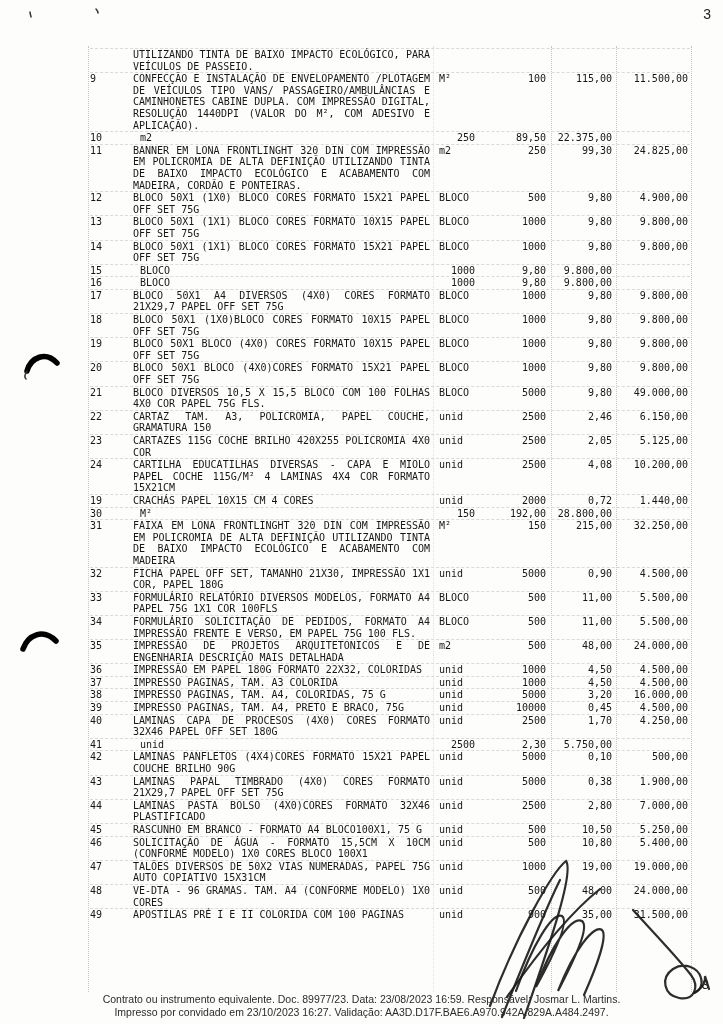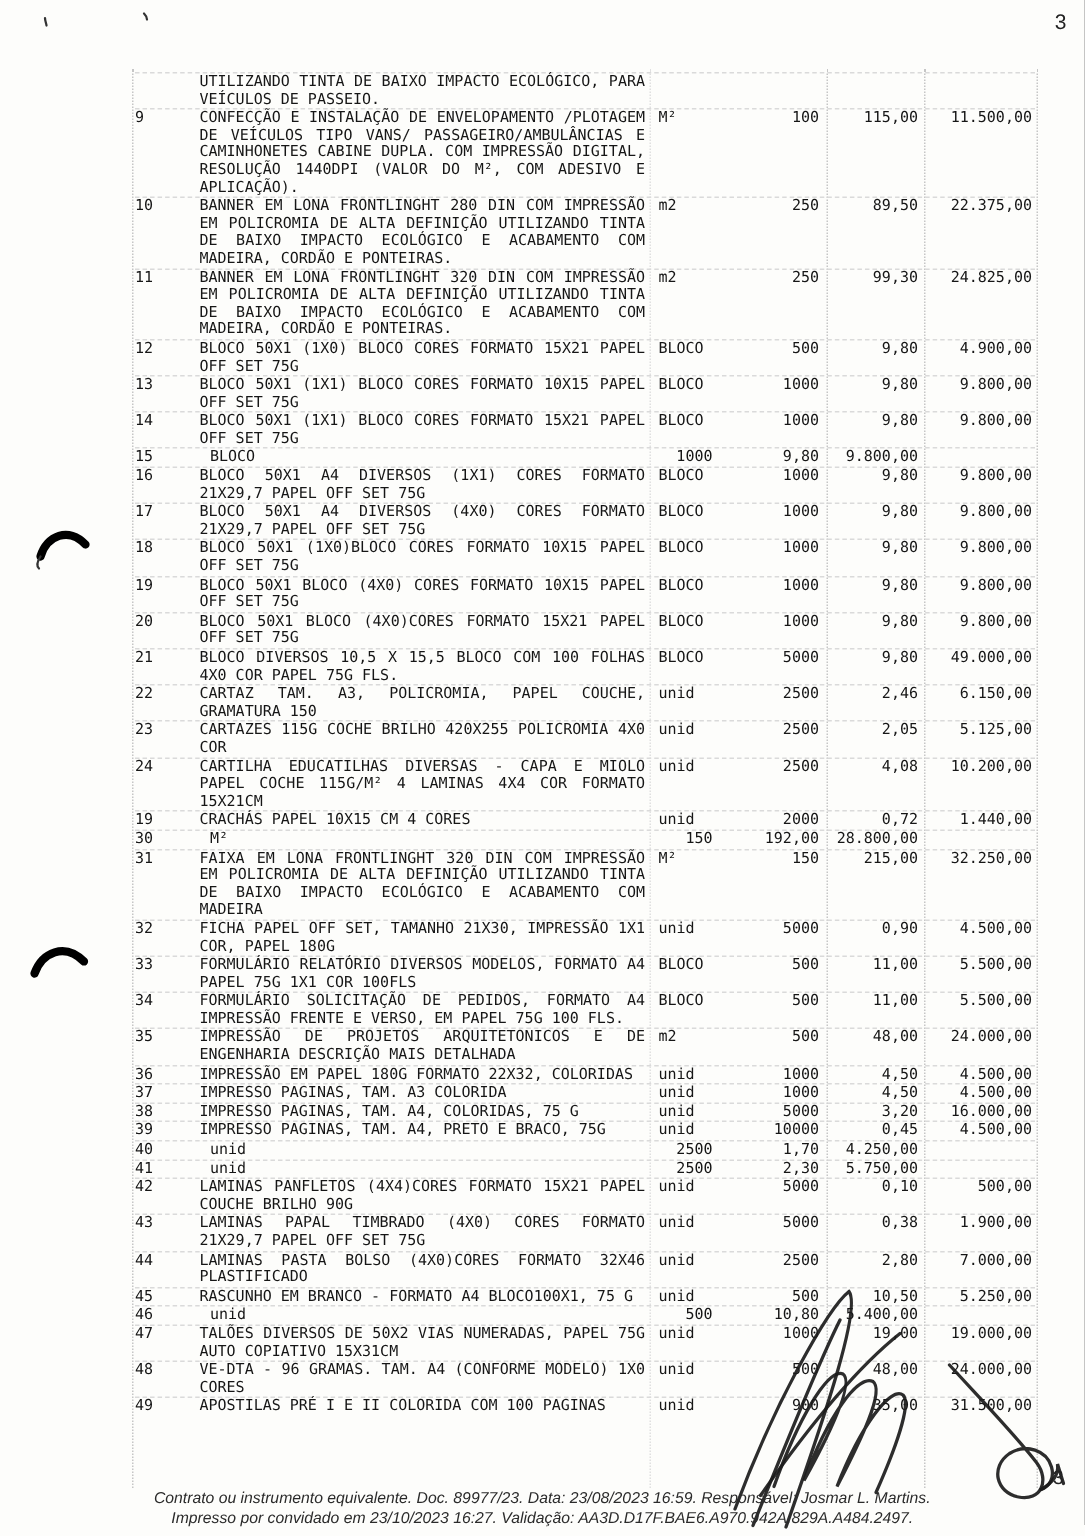--- a/index.html
+++ b/index.html
@@ -26,21 +26,21 @@
   
   .vline{position:absolute;top:46px;bottom:32px;width:0;border-left:1px dotted #c6c6c6;}
   .v1{left:88px;}.v2{left:433px;border-left-color:#e0e0e0;}.v3{left:551px;}.v4{left:616px;}.v5{left:691px;}
   
   .pagenum{position:absolute;color:#222;font-family:"Liberation Sans",sans-serif;}
   .pagenum.top{top:6px;right:12px;font-size:14px;}
   .pagenum.bottom{top:977px;right:14px;font-size:13px;}
   
   .footer{
     position:absolute;left:0;right:0;top:993px;text-align:center;
-    font-family:"Liberation Sans",sans-serif;font-size:10.5px;line-height:12.5px;color:#2b2b2b;font-style:italic;
+    font-family:"Liberation Sans",sans-serif;font-size:10.5px;line-height:12.5px;color:#2b2b2b;
   }
   
   .marks{position:absolute;left:0;top:0;width:723px;height:1024px;pointer-events:none;}
   .marks .thick{stroke:#000;stroke-width:5.5;fill:none;stroke-linecap:round;}
   .marks .thin{stroke:#333;stroke-width:1.5;fill:none;stroke-linecap:round;}
   .marks .sig{stroke:#1b1b1b;stroke-width:2.2;fill:none;stroke-linecap:round;opacity:.92;}
 </style>
 </head>
 <body>
 
@@ -66,21 +66,20 @@
       <div class="trow">
         <div class="cell c-item">9</div>
         <div class="cell c-desc">CONFECÇÃO E INSTALAÇÃO DE ENVELOPAMENTO /PLOTAGEM DE VEÍCULOS TIPO VANS/ PASSAGEIRO/AMBULÂNCIAS E CAMINHONETES CABINE DUPLA. COM IMPRESSÃO DIGITAL, RESOLUÇÃO 1440DPI (VALOR DO M², COM ADESIVO E APLICAÇÃO).</div>
         <div class="cell c-unit">M²</div>
         <div class="cell c-qty">100</div>
         <div class="cell c-price">115,00</div>
         <div class="cell c-total">11.500,00</div>
       </div>
       <div class="trow">
         <div class="cell c-item">10</div>
-        <div class="cell c-desc">BANNER EM LONA FRONTLINGHT 280 DIN COM IMPRESSÃO EM POLICROMIA DE ALTA DEFINIÇÃO UTILIZANDO TINTA DE BAIXO IMPACTO ECOLÓGICO E ACABAMENTO COM MADEIRA, CORDÃO E PONTEIRAS.</div>
         <div class="cell c-unit">m2</div>
         <div class="cell c-qty">250</div>
         <div class="cell c-price">89,50</div>
         <div class="cell c-total">22.375,00</div>
       </div>
       <div class="trow">
         <div class="cell c-item">11</div>
         <div class="cell c-desc">BANNER EM LONA FRONTLINGHT 320 DIN COM IMPRESSÃO EM POLICROMIA DE ALTA DEFINIÇÃO UTILIZANDO TINTA DE BAIXO IMPACTO ECOLÓGICO E ACABAMENTO COM MADEIRA, CORDÃO E PONTEIRAS.</div>
         <div class="cell c-unit">m2</div>
         <div class="cell c-qty">250</div>
@@ -113,21 +112,20 @@
       </div>
       <div class="trow">
         <div class="cell c-item">15</div>
         <div class="cell c-unit">BLOCO</div>
         <div class="cell c-qty">1000</div>
         <div class="cell c-price">9,80</div>
         <div class="cell c-total">9.800,00</div>
       </div>
       <div class="trow">
         <div class="cell c-item">16</div>
-        <div class="cell c-desc">BLOCO 50X1 A4 DIVERSOS (1X1) CORES FORMATO 21X29,7 PAPEL OFF SET 75G</div>
         <div class="cell c-unit">BLOCO</div>
         <div class="cell c-qty">1000</div>
         <div class="cell c-price">9,80</div>
         <div class="cell c-total">9.800,00</div>
       </div>
       <div class="trow">
         <div class="cell c-item">17</div>
         <div class="cell c-desc">BLOCO 50X1 A4 DIVERSOS (4X0) CORES FORMATO 21X29,7 PAPEL OFF SET 75G</div>
         <div class="cell c-unit">BLOCO</div>
         <div class="cell c-qty">1000</div>
@@ -272,20 +270,21 @@
       <div class="trow">
         <div class="cell c-item">39</div>
         <div class="cell c-desc">IMPRESSO PAGINAS, TAM. A4, PRETO E BRACO, 75G</div>
         <div class="cell c-unit">unid</div>
         <div class="cell c-qty">10000</div>
         <div class="cell c-price">0,45</div>
         <div class="cell c-total">4.500,00</div>
       </div>
       <div class="trow">
         <div class="cell c-item">40</div>
+        <div class="cell c-desc">LAMINAS CAPA DE PROCESOS (4X0) CORES FORMATO 32X46 PAPEL OFF SET 180G</div>
         <div class="cell c-unit">unid</div>
         <div class="cell c-qty">2500</div>
         <div class="cell c-price">1,70</div>
         <div class="cell c-total">4.250,00</div>
       </div>
       <div class="trow">
         <div class="cell c-item">41</div>
         <div class="cell c-unit">unid</div>
         <div class="cell c-qty">2500</div>
         <div class="cell c-price">2,30</div>
@@ -318,20 +317,21 @@
       <div class="trow">
         <div class="cell c-item">45</div>
         <div class="cell c-desc">RASCUNHO EM BRANCO - FORMATO A4 BLOCO100X1, 75 G</div>
         <div class="cell c-unit">unid</div>
         <div class="cell c-qty">500</div>
         <div class="cell c-price">10,50</div>
         <div class="cell c-total">5.250,00</div>
       </div>
       <div class="trow">
         <div class="cell c-item">46</div>
+        <div class="cell c-desc">SOLICITAÇÃO DE ÁGUA - FORMATO 15,5CM X 10CM (CONFORME MODELO) 1X0 CORES BLOCO 100X1</div>
         <div class="cell c-unit">unid</div>
         <div class="cell c-qty">500</div>
         <div class="cell c-price">10,80</div>
         <div class="cell c-total">5.400,00</div>
       </div>
       <div class="trow">
         <div class="cell c-item">47</div>
         <div class="cell c-desc">TALÕES DIVERSOS DE 50X2 VIAS NUMERADAS, PAPEL 75G AUTO COPIATIVO 15X31CM</div>
         <div class="cell c-unit">unid</div>
         <div class="cell c-qty">1000</div>

